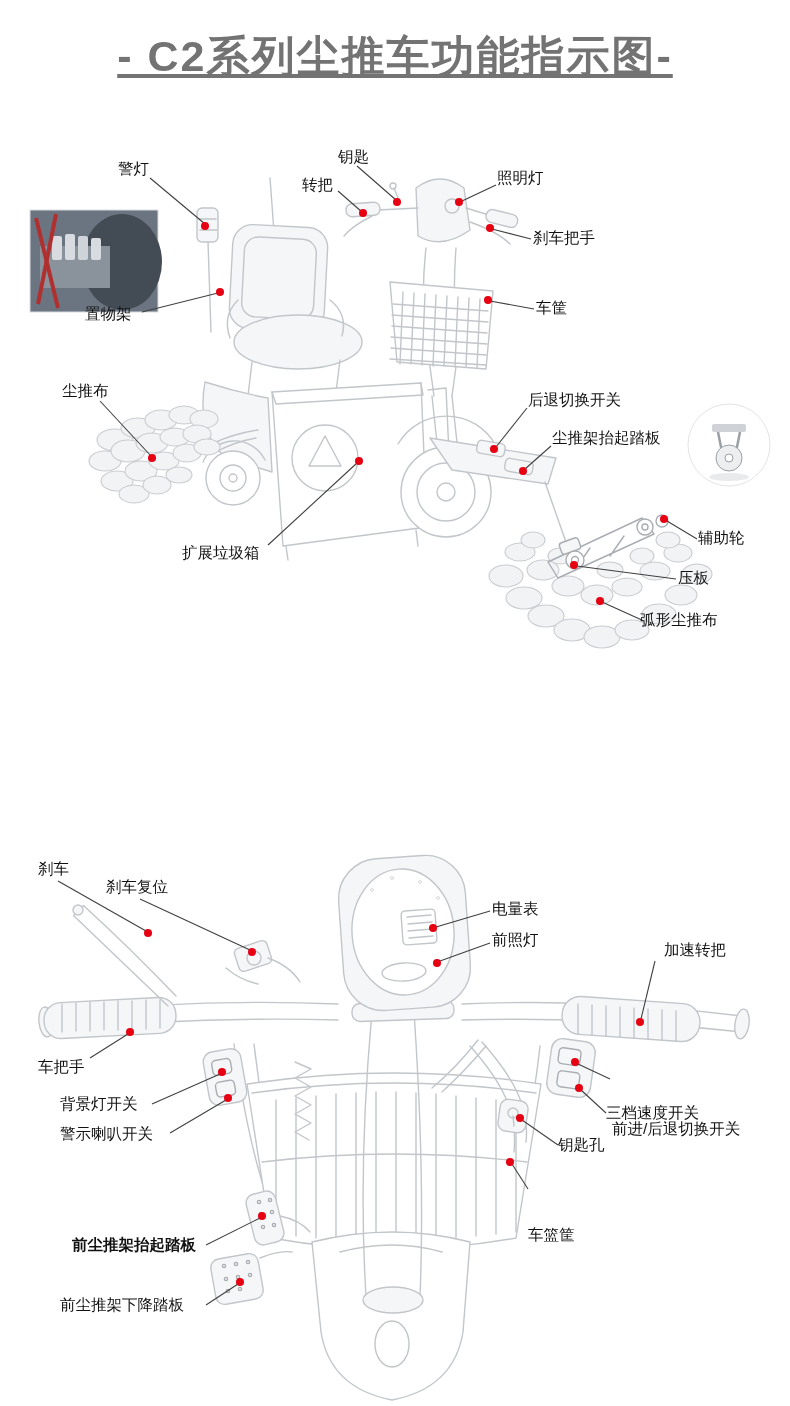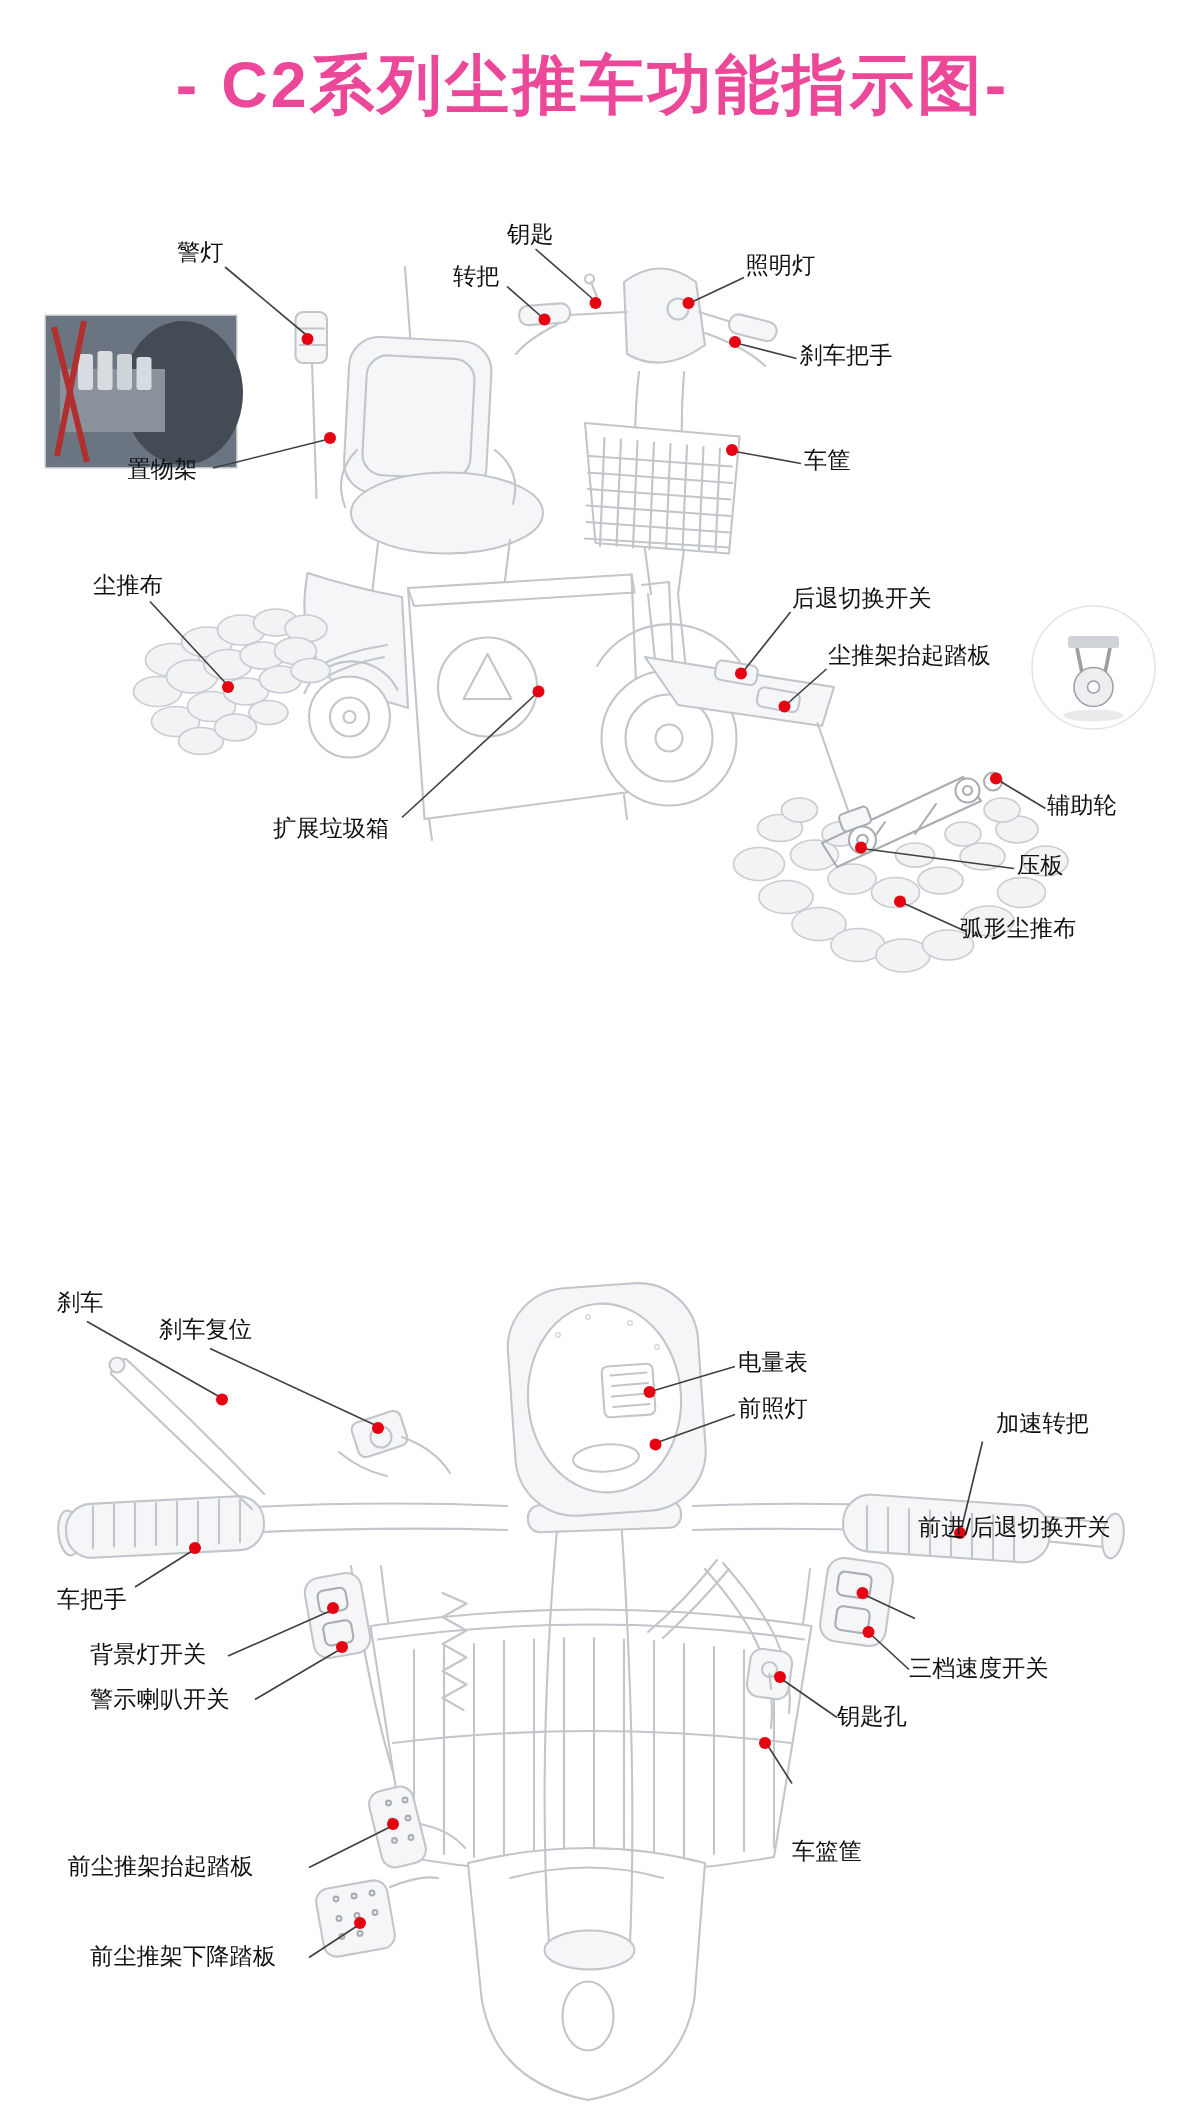--- a/index.html
+++ b/index.html
@@ -1,20 +1,20 @@
 <!DOCTYPE html>
 <html><head>
 <meta charset="utf-8">
 <style>
   html,body{margin:0;padding:0;background:#ffffff;}
   #page{position:relative;width:790px;height:1406px;background:#ffffff;overflow:hidden;
         font-family:"Liberation Sans",sans-serif;}
   #art{position:absolute;left:0;top:0;z-index:1;}
   .title{position:absolute;left:0;width:790px;text-align:center;font-weight:700;
-         font-size:43px;color:#ec4899;letter-spacing:2px;z-index:2;white-space:nowrap;}
+         font-size:43px;color:#737373;letter-spacing:2px;z-index:2;white-space:nowrap;text-decoration:underline;}
   .lbl{position:absolute;font-size:15.5px;color:#111;white-space:nowrap;line-height:1.2;z-index:2;}
   
   .sk path,.sk line,.sk rect,.sk circle,.sk ellipse{stroke:#c2c6ca;fill:none;stroke-width:1.4;
       stroke-linecap:round;stroke-linejoin:round;}
   .sk .fill{fill:#f5f6f7;}
   .sk .fillw{fill:#ffffff;}
   .sk .fluff{fill:#f2f3f4;stroke:#c9ccd0;stroke-width:1.1;}
   .sk .fr{stroke:#a9adb2;}
   .sk .gr{stroke:#d7dadd;stroke-width:1;}
   .leads line{stroke-width:1.1;}
@@ -412,20 +412,20 @@
   <div class="lbl" style="left:182px;top:544px;text-align:right;">扩展垃圾箱</div>
 
   <div class="lbl" style="left:38px;top:860px;">刹车</div>
   <div class="lbl" style="left:106px;top:878px;">刹车复位</div>
   <div class="lbl" style="left:492px;top:900px;">电量表</div>
   <div class="lbl" style="left:492px;top:931px;">前照灯</div>
   <div class="lbl" style="left:627px;top:941px;margin-left:37px;">加速转把</div>
   <div class="lbl" style="left:38px;top:1058px;">车把手</div>
   <div class="lbl" style="left:60px;top:1095px;">背景灯开关</div>
   <div class="lbl" style="left:60px;top:1125px;">警示喇叭开关</div>
-  <div class="lbl" style="left:612px;top:1010px;text-align:center;">前进/后退切换开关</div>
+  <div class="lbl" style="left:612px;top:1120px;text-align:center;">前进/后退切换开关</div>
   <div class="lbl" style="left:606px;top:1104px;">三档速度开关</div>
   <div class="lbl" style="left:558px;top:1136px;">钥匙孔</div>
   <div class="lbl" style="left:528px;top:1226px;text-align:center;">车篮筐</div>
-  <div class="lbl" style="left:45px;top:1236px;">前尘推架抬起踏板</div>
+  <div class="lbl" style="left:72px;top:1236px;font-weight:bold;">前尘推架抬起踏板</div>
   <div class="lbl" style="left:60px;top:1296px;">前尘推架下降踏板</div>
 
 </div>
 
 </body></html>

